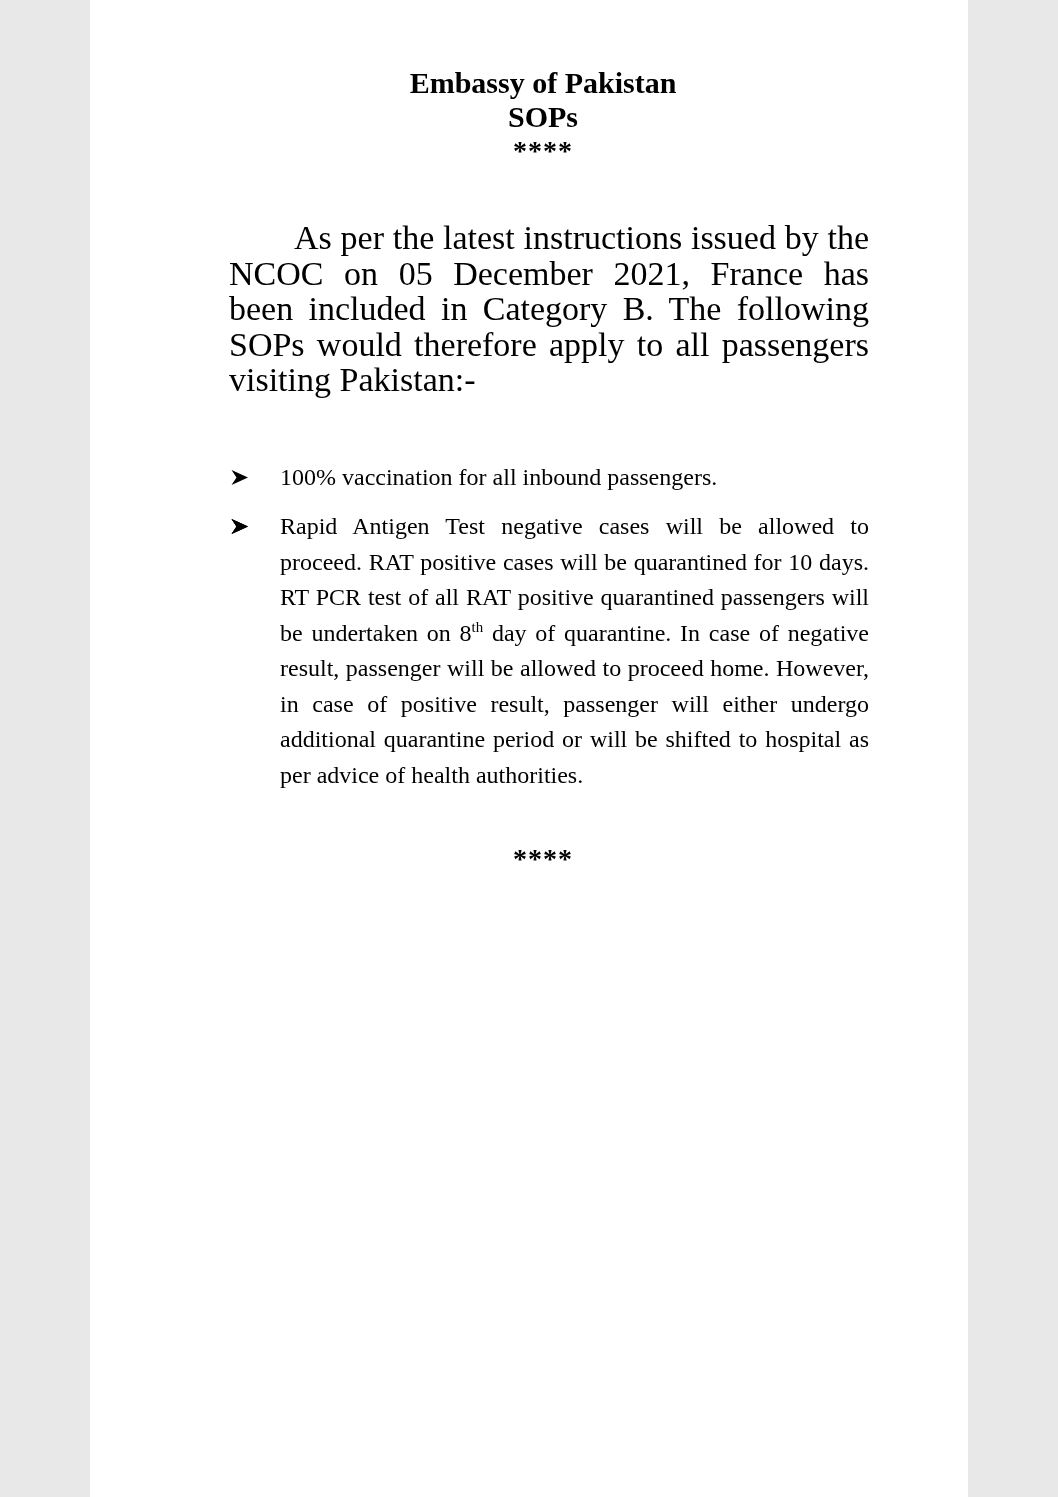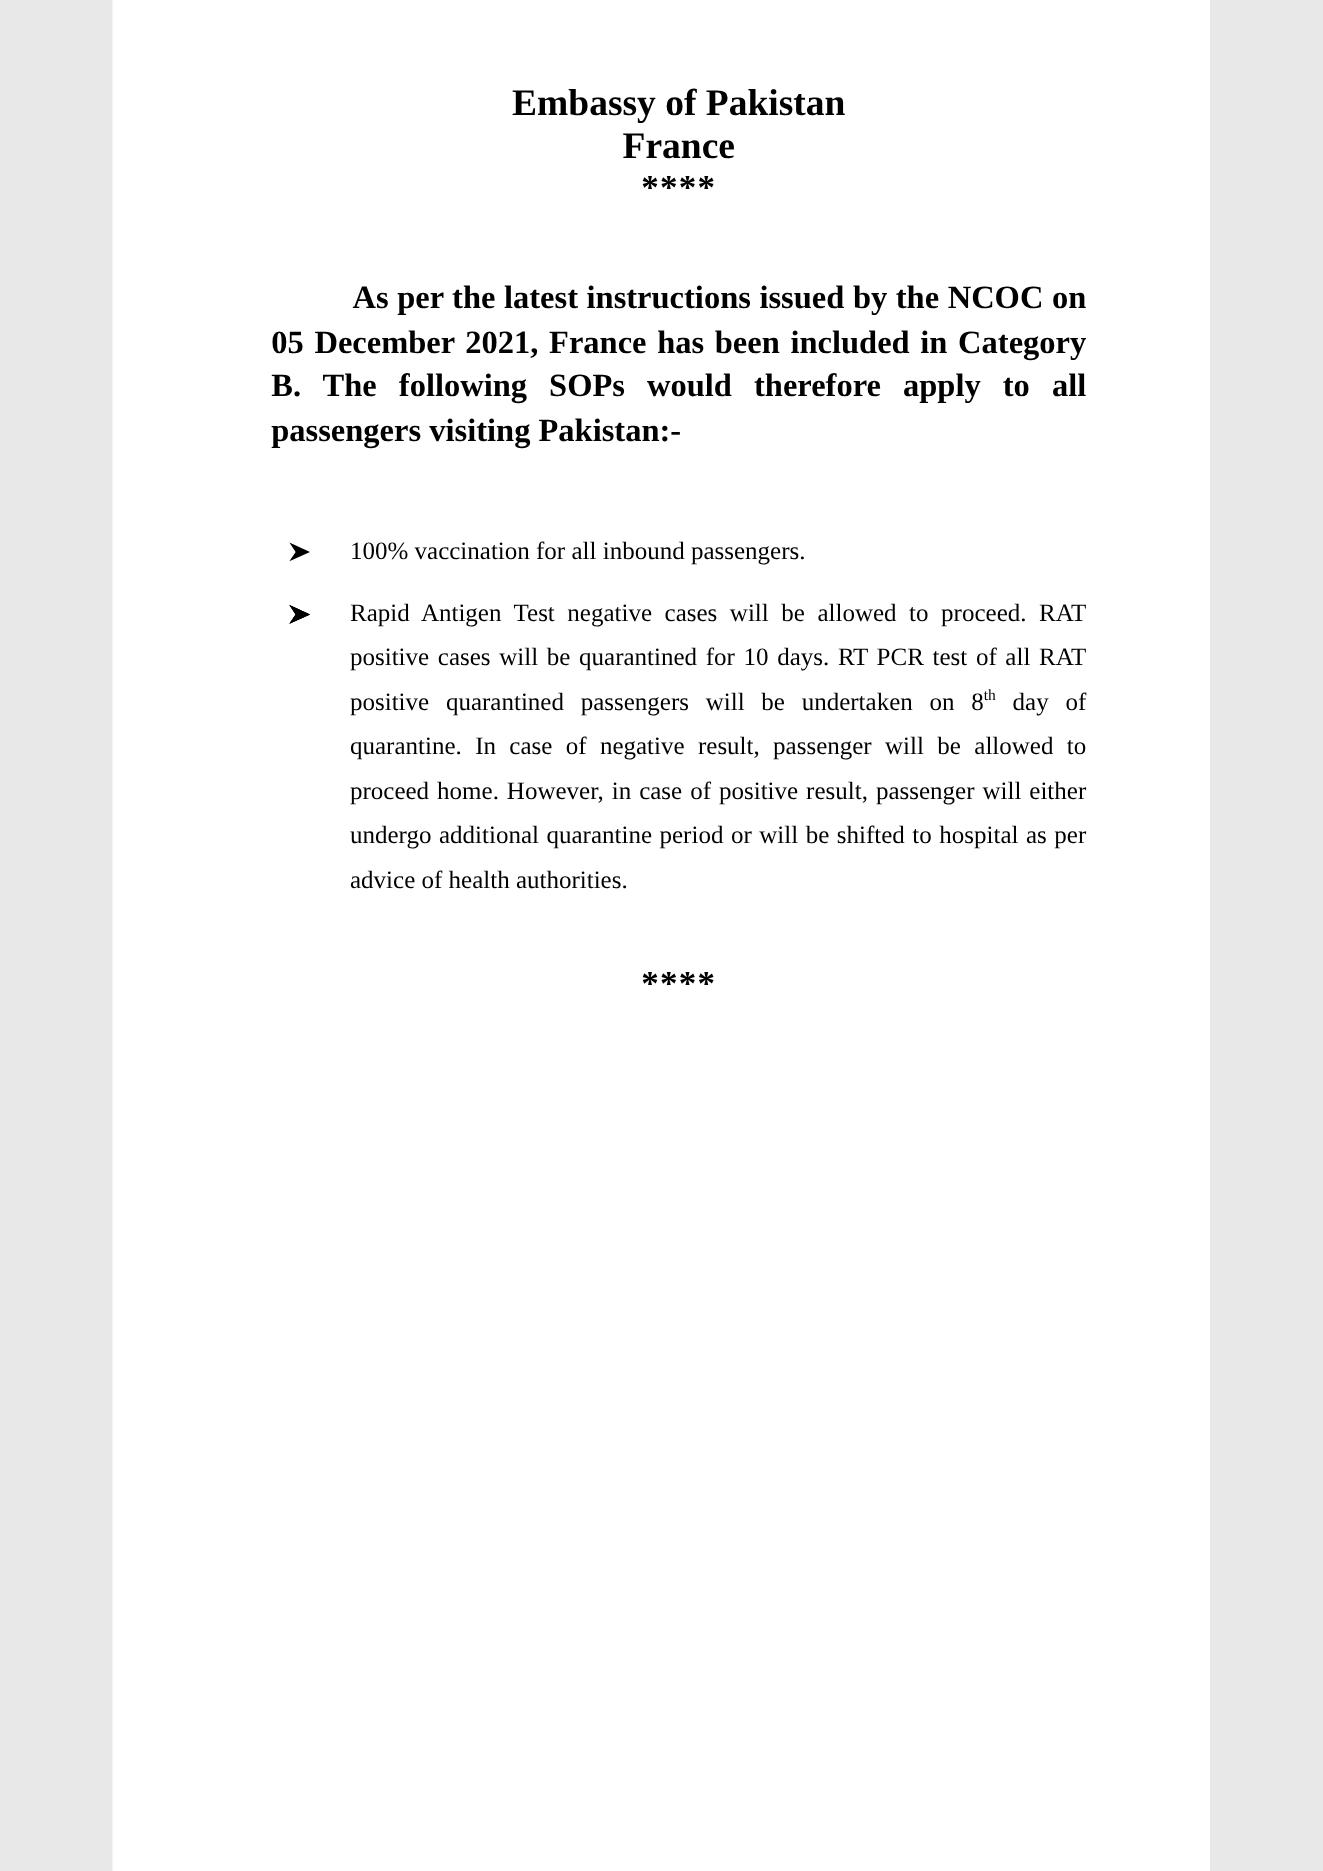--- a/index.html
+++ b/index.html
@@ -20,32 +20,31 @@
     font-weight: 700;
     font-size: 30px;
     line-height: 34px;
   }
   .doc-header .separator {
     font-size: 28px;
     line-height: 34px;
     letter-spacing: 1px;
   }
   .intro {
-    margin: 52px 0 0 0;
-    font-size: 26px;
+    margin: 52px 0 0 12px;
+    font-size: 34px;
     line-height: 35.5px;
     text-align: justify;
     text-indent: 65px;
-    font-weight: bold;
   }
   .sop-list {
     list-style: none;
     margin: 62px 0 0 0;
     padding: 0;
-    font-size: 20px;
+    font-size: 24px;
     line-height: 35.5px;
   }
   .sop-list li {
     position: relative;
     padding-left: 63px;
     margin: 0 0 14px 0;
     text-align: justify;
   }
   .bullet {
     position: absolute;
@@ -68,21 +67,21 @@
     letter-spacing: 1px;
   }
 </style>
 </head>
 <body>
 
 <div class="page">
 
   <div class="doc-header">
     <div>Embassy of Pakistan</div>
-    <div>France</div>
+    <div>SOPs</div>
     <div class="separator">****</div>
   </div>
 
   <p class="intro">As per the latest instructions issued by the NCOC on 05 December 2021, France has been included in Category B. The following SOPs would therefore apply to all passengers visiting Pakistan:-</p>
 
   <ul class="sop-list">
     <li>
       <span class="bullet">
         <svg viewBox="0 0 19 17" xmlns="http://www.w3.org/2000/svg">
             <path d="M1.5 1 L18 8.5 L1.5 16 L6.5 8.5 Z" fill="#000"></path>

